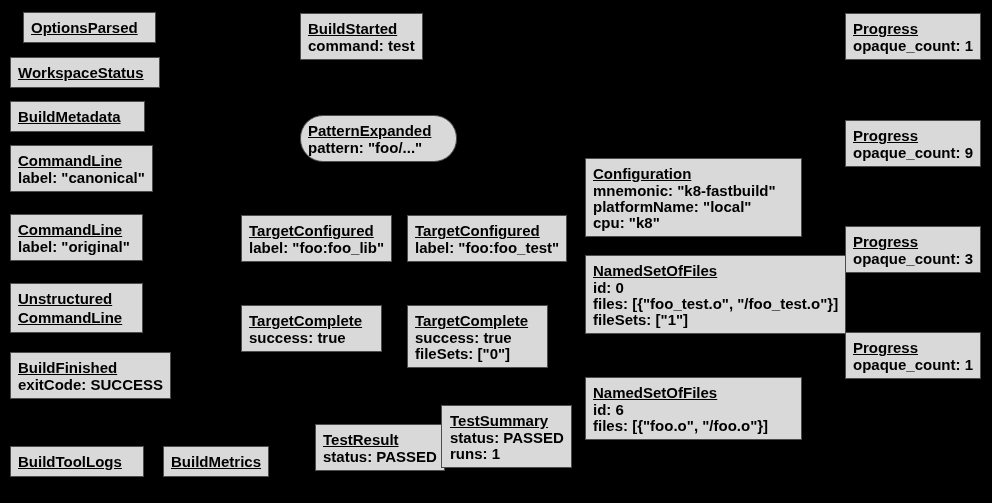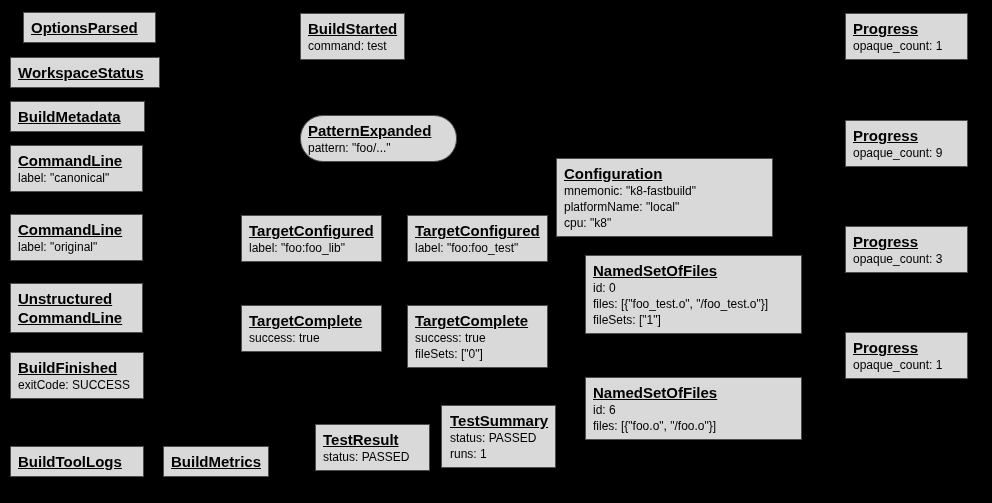--- a/index.html
+++ b/index.html
@@ -20,22 +20,22 @@
     color: #000;
   }
   .box-title {
     font-size: 15px;
     font-weight: bold;
     text-decoration: underline;
     line-height: 19px;
     white-space: nowrap;
   }
   .box-attr {
-    font-size: 12px;
-    font-weight: normal;
+    font-size: 15px;
+    font-weight: bold;
     line-height: 16px;
     white-space: nowrap;
   }
 </style>
 </head>
 <body>
 
 <div class="canvas">
 
   <div class="box" style="left:10px; top:12px; min-width:133px;margin-left:13px;">
@@ -114,21 +114,21 @@
     <div class="box-attr">status: PASSED</div>
   </div>
 
   <div class="box" style="left:441px; top:405px; min-width:114px;padding-left:8px;">
     <div class="box-title">TestSummary</div>
     <div class="box-attr">status: PASSED</div>
     <div class="box-attr">runs: 1</div>
   </div>
 
 
-  <div class="box" style="left:556px; top:158px; min-width:217px;">
+  <div class="box" style="left:585px; top:158px; min-width:217px;">
     <div class="box-title">Configuration</div>
     <div class="box-attr">mnemonic: "k8-fastbuild"</div>
     <div class="box-attr">platformName: "local"</div>
     <div class="box-attr">cpu: "k8"</div>
   </div>
 
   <div class="box" style="left:585px; top:255px; min-width:217px;">
     <div class="box-title">NamedSetOfFiles</div>
     <div class="box-attr">id: 0</div>
     <div class="box-attr">files: [{"foo_test.o", "/foo_test.o"}]</div>

